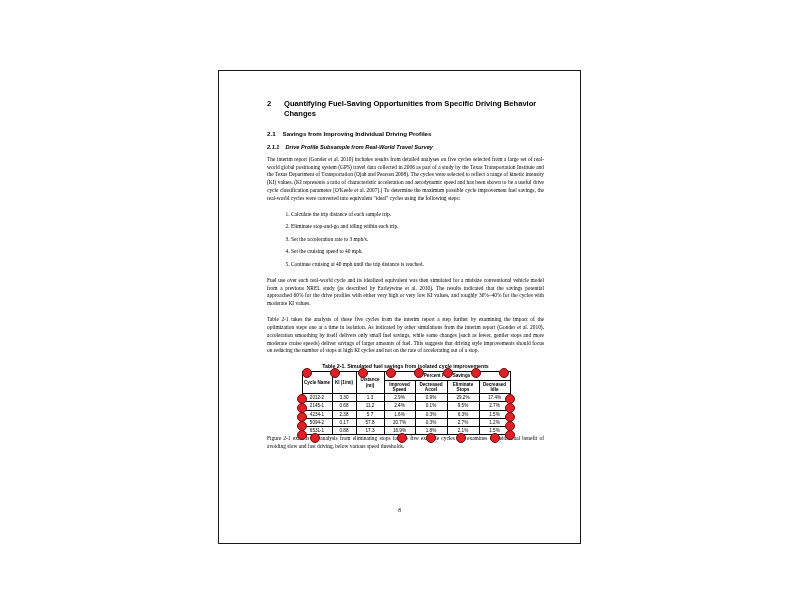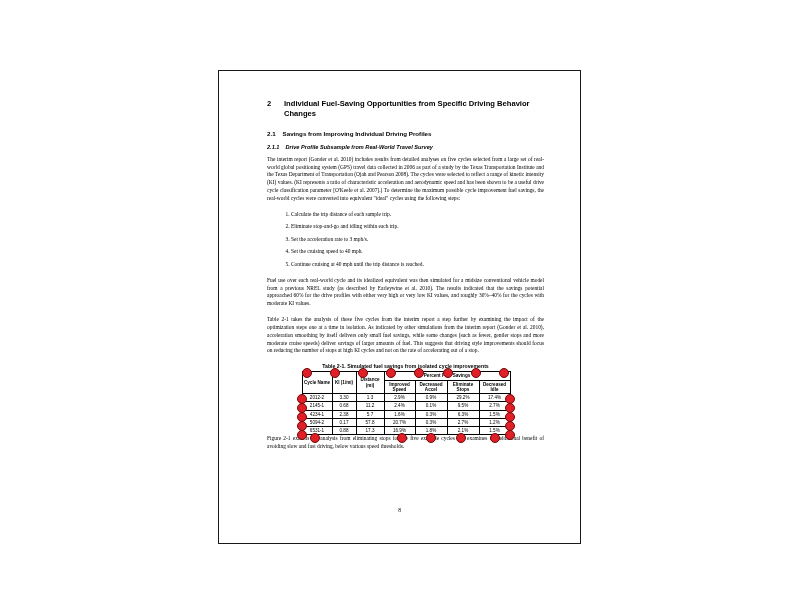--- a/index.html
+++ b/index.html
@@ -123,21 +123,21 @@
 </style>
 </head>
 <body>
 
 <div class="canvas">
   <div class="page">
     <div class="content">
 
       <div class="h1">
         <span class="hnum">2</span>
-        <span class="htitle">Individual Fuel-Saving Opportunities from Specific Driving Behavior Changes</span>
+        <span class="htitle">Quantifying Fuel-Saving Opportunities from Specific Driving Behavior Changes</span>
       </div>
 
       <div class="h2">
         <span>2.1</span>
         <span>Savings from Improving Individual Driving Profiles</span>
       </div>
 
       <div class="h3">
         <span>2.1.1</span>
         <span>Drive Profile Subsample from Real-World Travel Survey</span>

